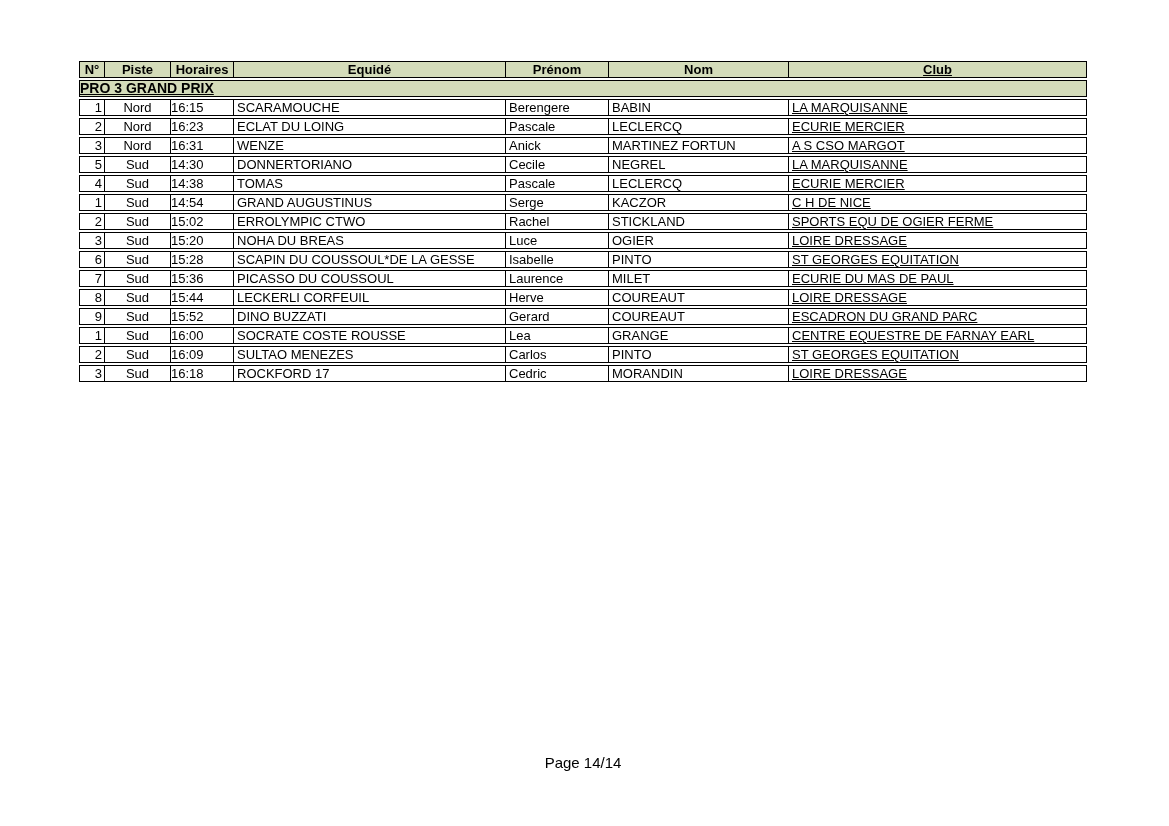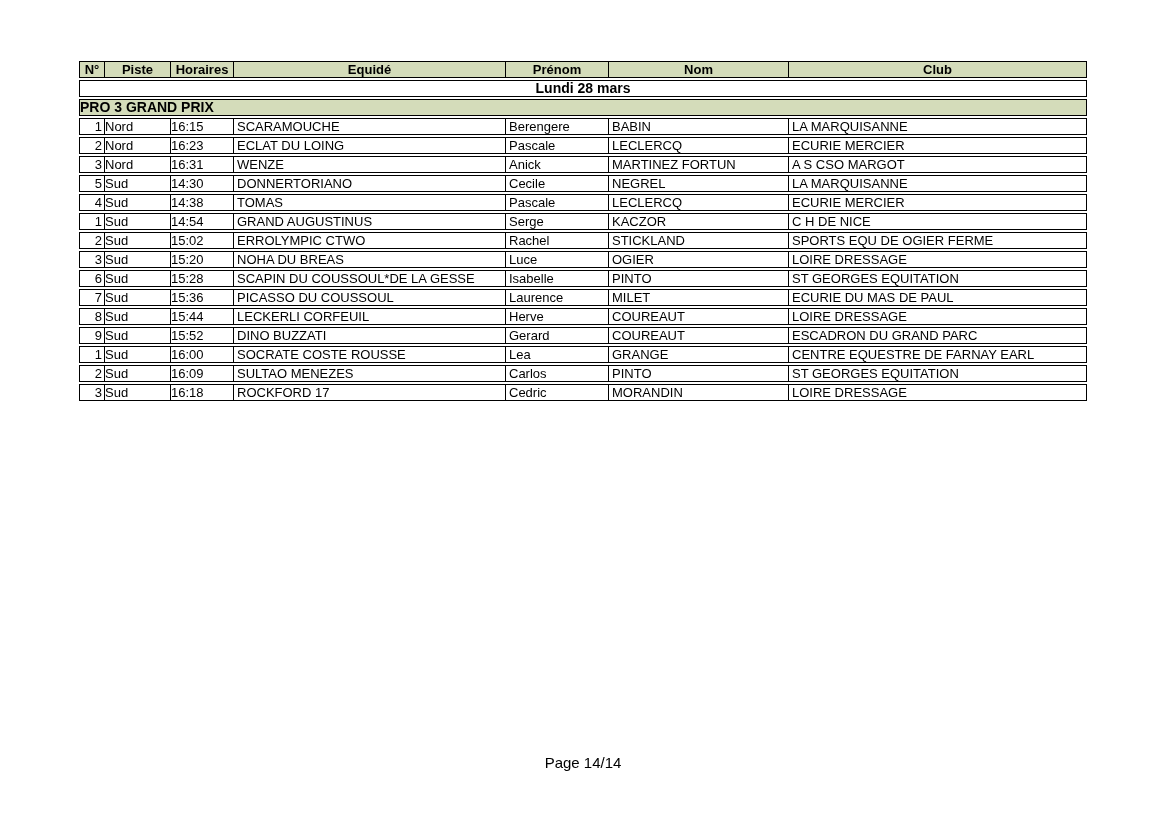--- a/index.html
+++ b/index.html
@@ -32,40 +32,41 @@
     height: 15px;
     padding: 0;
     font-size: 13px;
     line-height: 15px;
     overflow: hidden;
     white-space: nowrap;
     background: #ffffff;
   }
   th:last-child, td:last-child {
     border-right: 1.5px solid var(--border-color, #000);
+    text-decoration: underline;
   }
   th {
     background: var(--header-bg, #d4dcba);
     font-weight: bold;
     text-align: center;
   }
   td.date-row {
     text-align: center;
     font-weight: bold;
     font-size: 14px;
     background: #ffffff;
   }
   td.section-row {
     text-align: left;
     font-weight: bold;
     font-size: 14px;
     background: var(--header-bg, #d4dcba);
   }
   td.col-no     { text-align: right;  padding-right: 2px; }
-  td.col-piste  { text-align: left; }
+  td.col-piste  { text-align: center; }
   td.col-horaires { text-align: left; }
   td.col-equide, td.col-prenom, td.col-nom, td.col-club {
     text-align: left;
     padding-left: 3px;
   }
   .footer {
     position: absolute;
     top: 754px;
     left: 79px;
     width: 1008px;
@@ -94,23 +95,20 @@
         <th>Piste</th>
         <th>Horaires</th>
         <th>Equidé</th>
         <th>Prénom</th>
         <th>Nom</th>
         <th>Club</th>
       </tr>
     </thead>
     <tbody id="table-body">
         <tr>
-          <td colspan="7" class="date-row">Lundi 28 mars</td>
-        </tr>
-        <tr>
           <td colspan="7" class="section-row">PRO 3 GRAND PRIX</td>
         </tr>
         <tr>
           <td class="col-no">1</td>
           <td class="col-piste">Nord</td>
           <td class="col-horaires">16:15</td>
           <td class="col-equide">SCARAMOUCHE</td>
           <td class="col-prenom">Berengere</td>
           <td class="col-nom">BABIN</td>
           <td class="col-club">LA MARQUISANNE</td>

